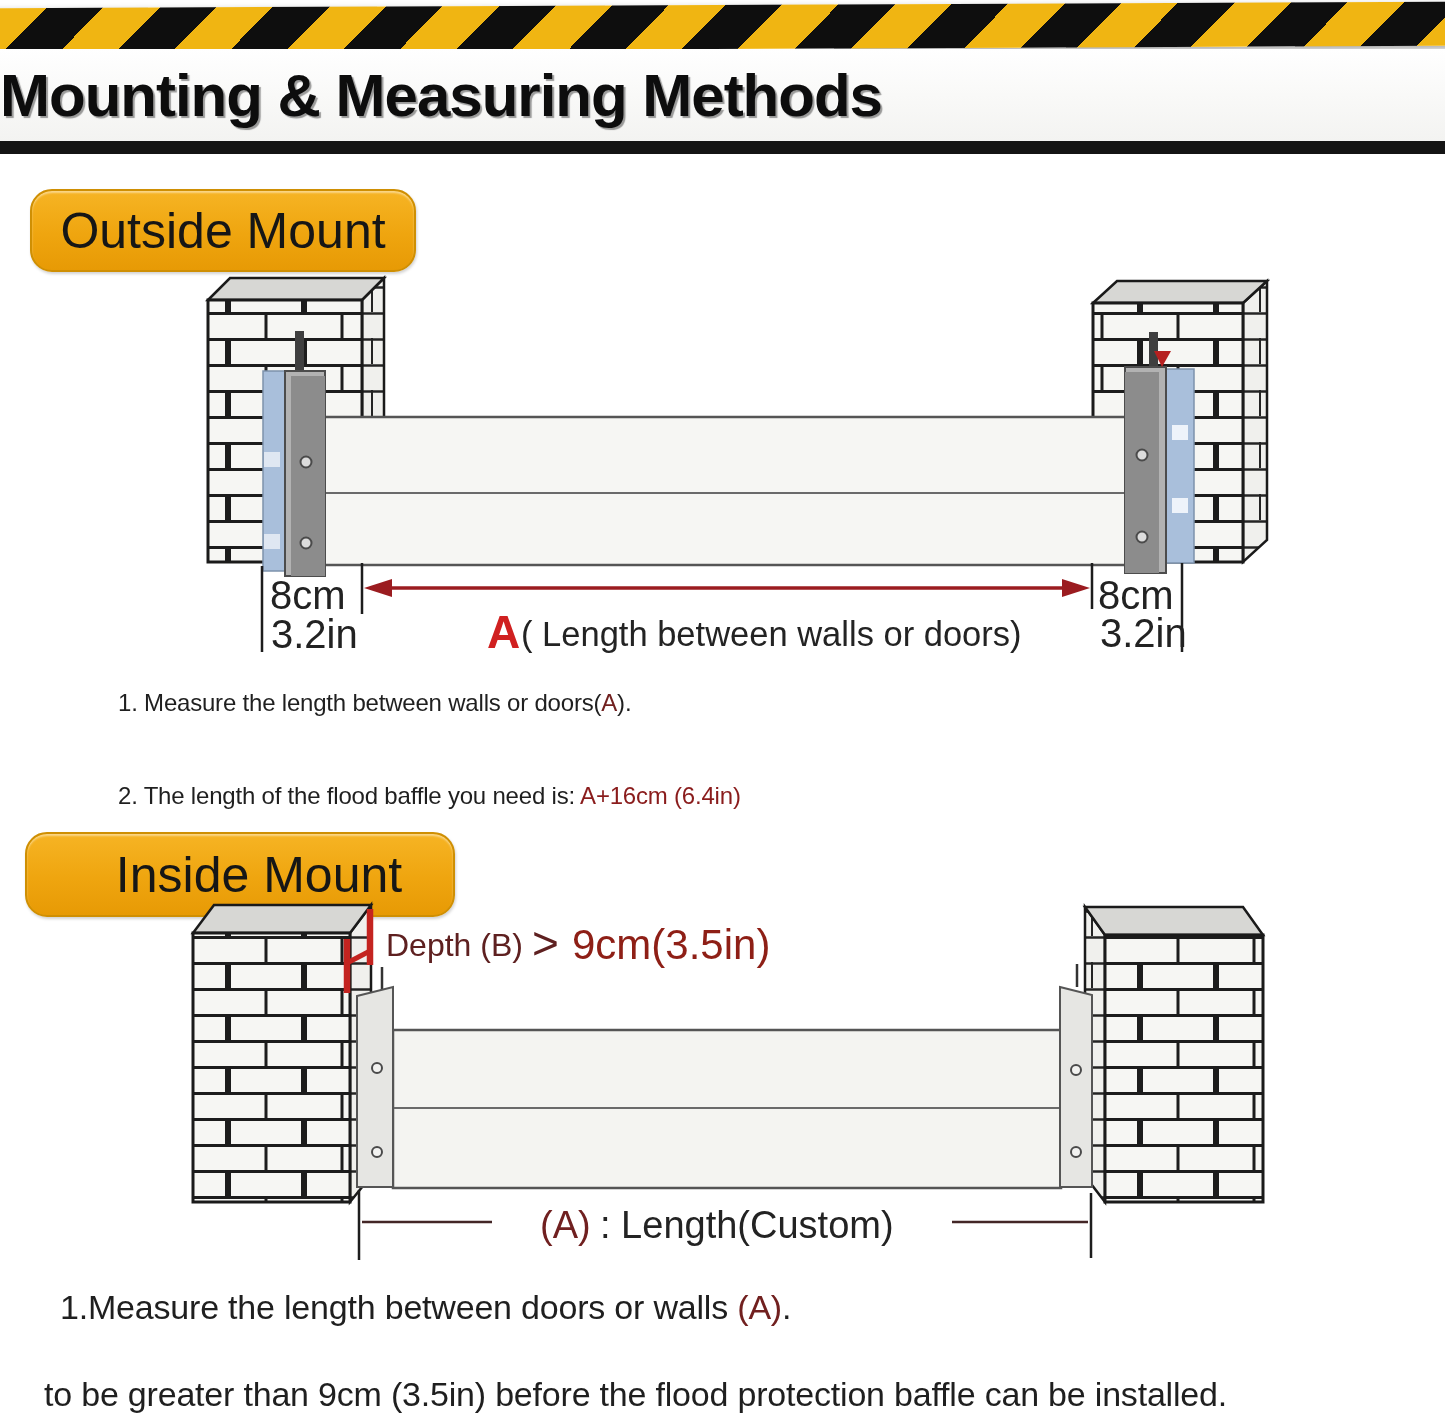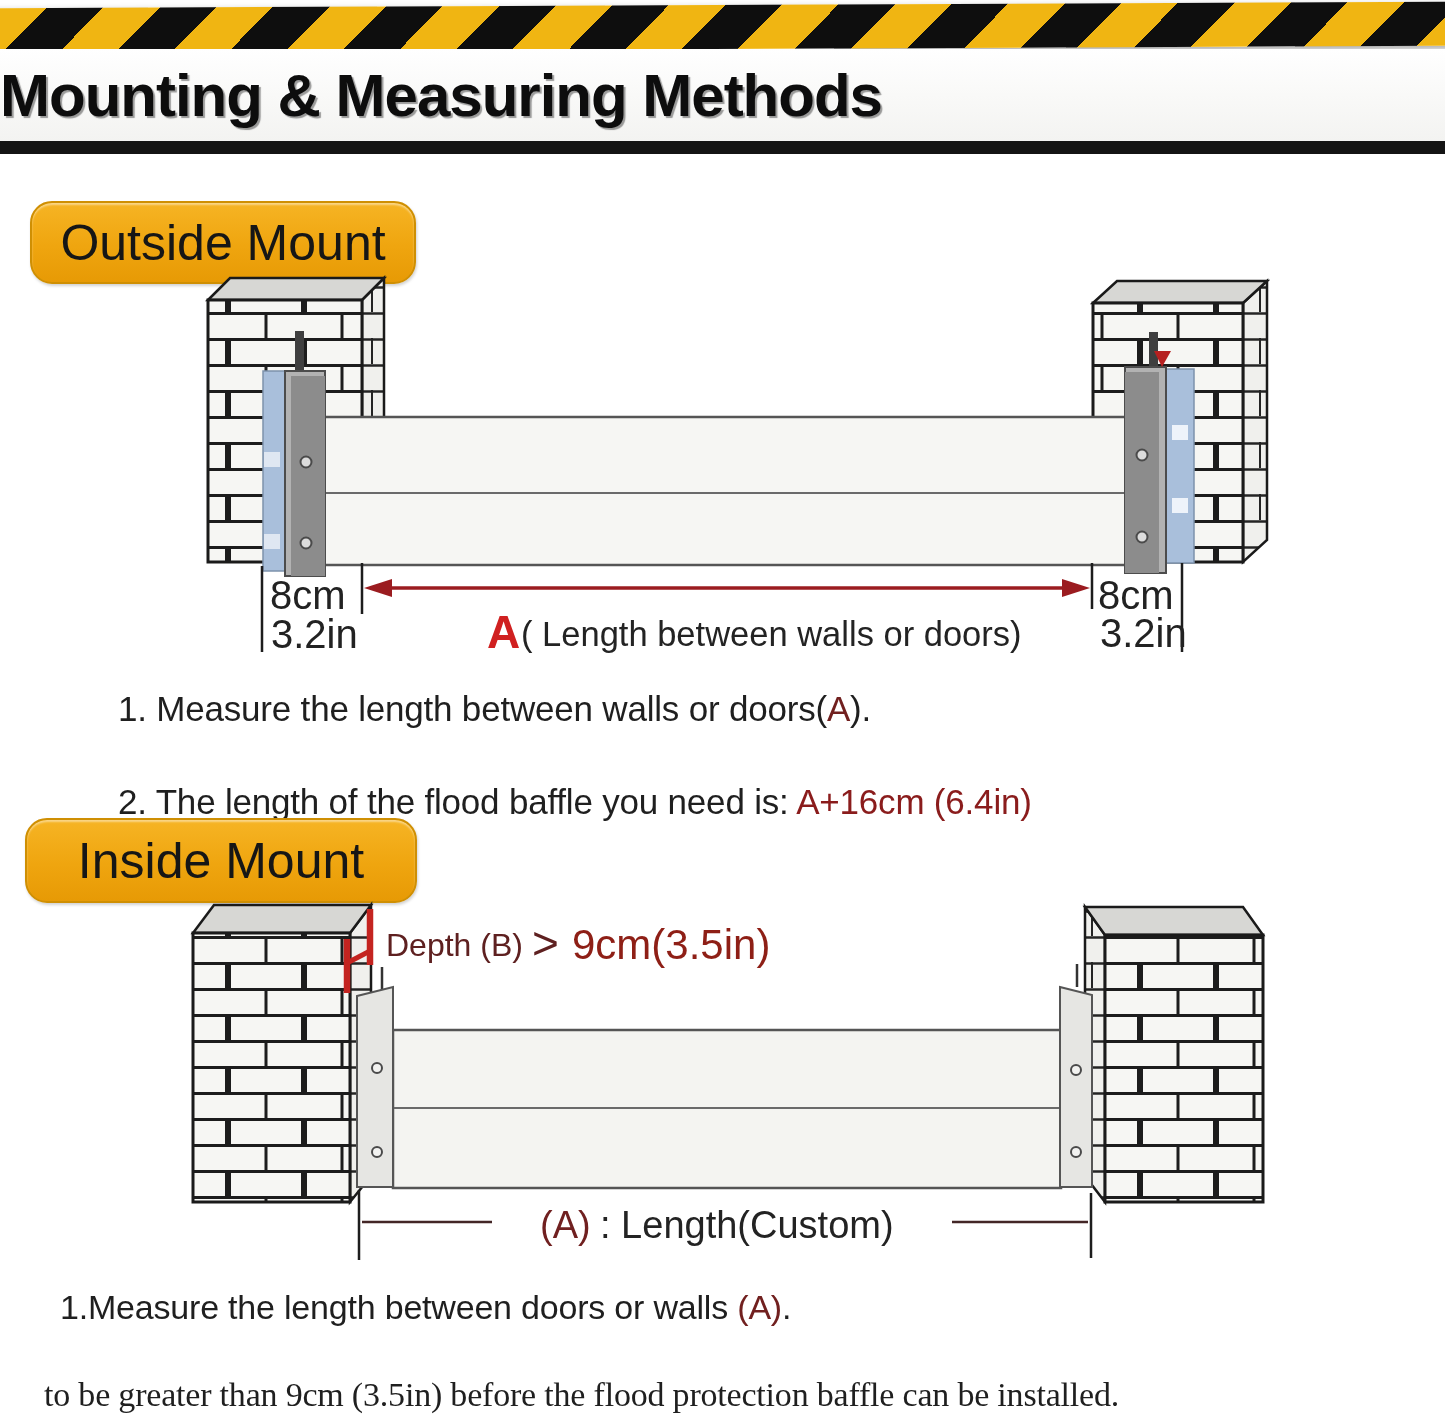--- a/index.html
+++ b/index.html
@@ -25,35 +25,34 @@
     white-space:nowrap;
   }
   .black-bar{position:absolute;left:0;top:141px;width:1445px;height:13px;background:#141414;}
   
   .badge{
     position:absolute;display:flex;align-items:center;justify-content:center;
     background:linear-gradient(180deg,#f6b424 0%,#efa50f 55%,#e79a05 100%);
     border:2px solid #cf8f03;border-radius:22px;
     font-size:50px;color:#161616;white-space:nowrap;
     box-shadow:inset 0 2px 2px rgba(255,255,255,.45), 1px 2px 3px rgba(0,0,0,.18);
-    margin-top:12px;
   }
   #outside-badge{left:30px;top:189px;width:382px;height:79px;}
-  #inside-badge{left:25px;top:806px;width:388px;height:81px;}
+  #inside-badge{left:25px;top:832px;width:388px;height:81px;padding-left:38px;}
   
   .diagram{position:absolute;left:0;}
   
-  .step{position:absolute;font-size:35px;color:#1f1f1f;letter-spacing:-0.2px;white-space:nowrap;line-height:1.1;}
+  .step{position:absolute;font-size:24px;color:#1f1f1f;letter-spacing:-0.2px;white-space:nowrap;line-height:1.1;}
   .step .maroon{color:#71201f;}
   .step .red{color:#8a1c1c;}
   #outside-step1{left:118px;top:690px;}
   #outside-step2{left:118px;top:783px;}
   #inside-step1{left:60px;top:1289px;font-size:34px;}
   #inside-step2{left:60px;top:1339px;font-size:34px;}
-  #inside-step3{left:44px;top:1376px;font-size:34px;font-family:Liberation Serif, serif;}
+  #inside-step3{left:44px;top:1376px;font-size:34px;}
   svg text{font-family:"Liberation Sans", sans-serif;}
 </style>
 </head>
 <body>
 
 <div id="stage">
 
   <div class="stripe-band"></div>
   <div class="title-band">
     <span class="title">Mounting &amp; Measuring Methods</span>

